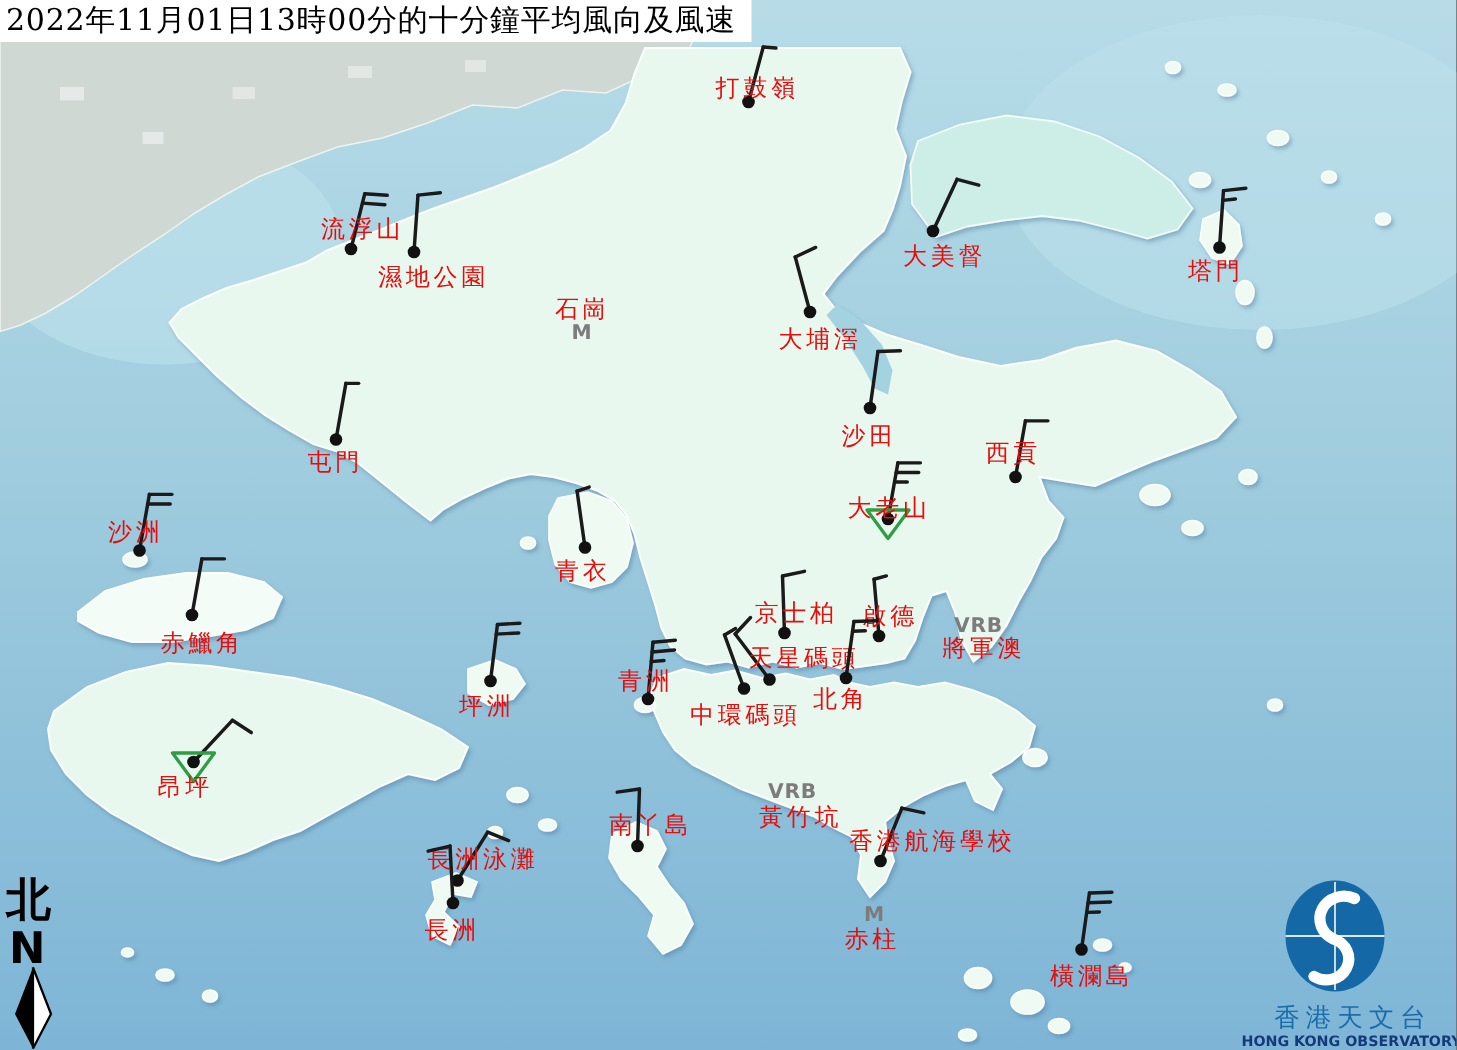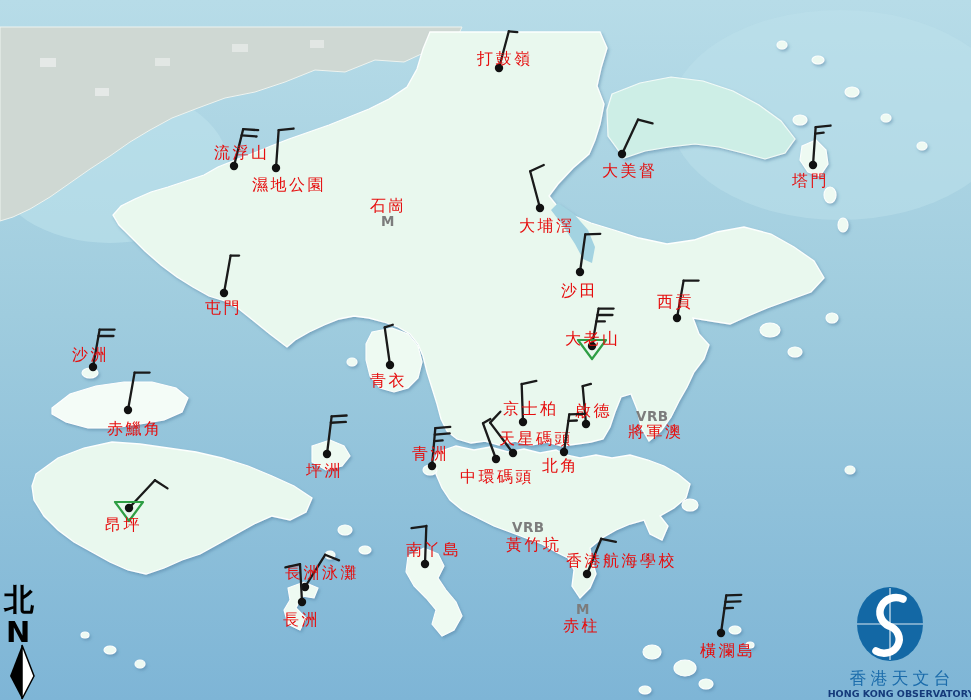--- a/index.html
+++ b/index.html
@@ -310,13 +310,14 @@
         <ellipse cx="890" cy="624" rx="33" ry="37" fill="#1368a5"></ellipse>
         <line x1="857" y1="624" x2="923" y2="624" stroke="#ffffff" stroke-width="1.2" opacity="0.85"></line>
         <line x1="890" y1="588" x2="890" y2="660" stroke="#ffffff" stroke-width="1.2" opacity="0.85"></line>
         <path d="M903,599 A15,14 0 1 0 889,626 A15,14 0 1 1 876,651" fill="none" stroke="#ffffff" stroke-width="7.5" stroke-linecap="round"></path>
       </g>
       <text x="902" y="684" class="logo-cn">香港天文台</text>
       <text x="901" y="697" class="logo-en">HONG KONG OBSERVATORY</text>
     </g>
   </svg>
 
+  <div id="titlebar">2022年11月01日13時00分的十分鐘平均風向及風速</div>
 </div>
 
 </body></html>

